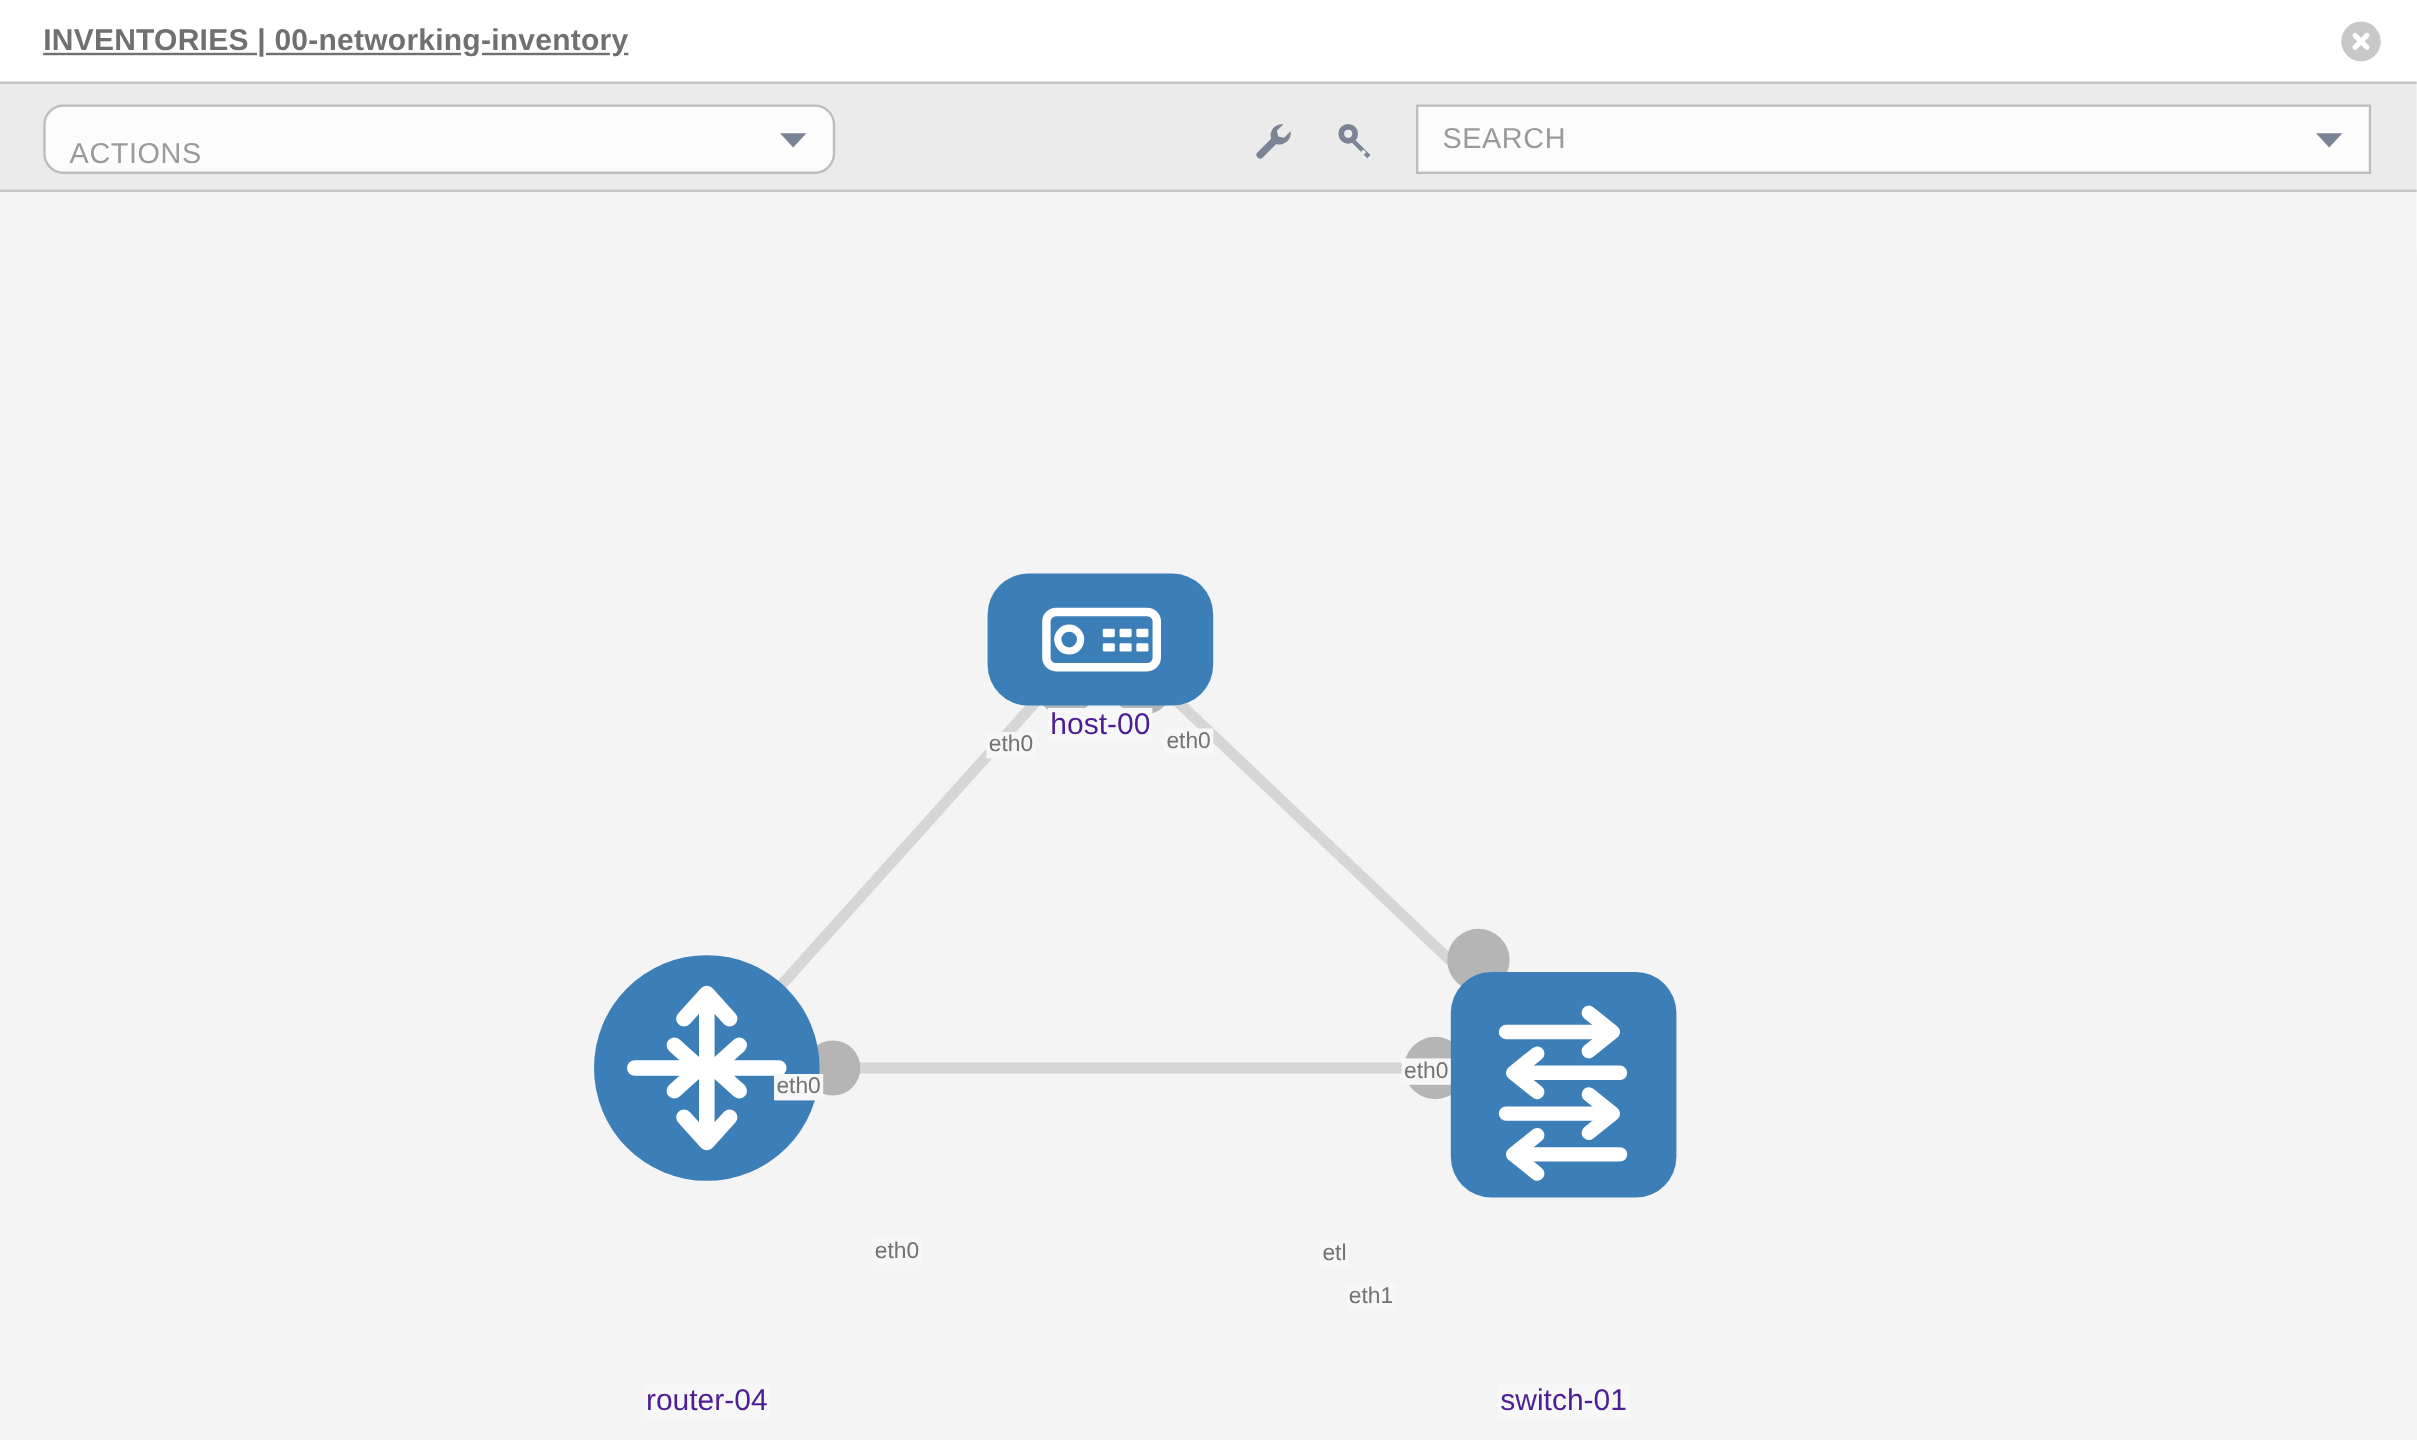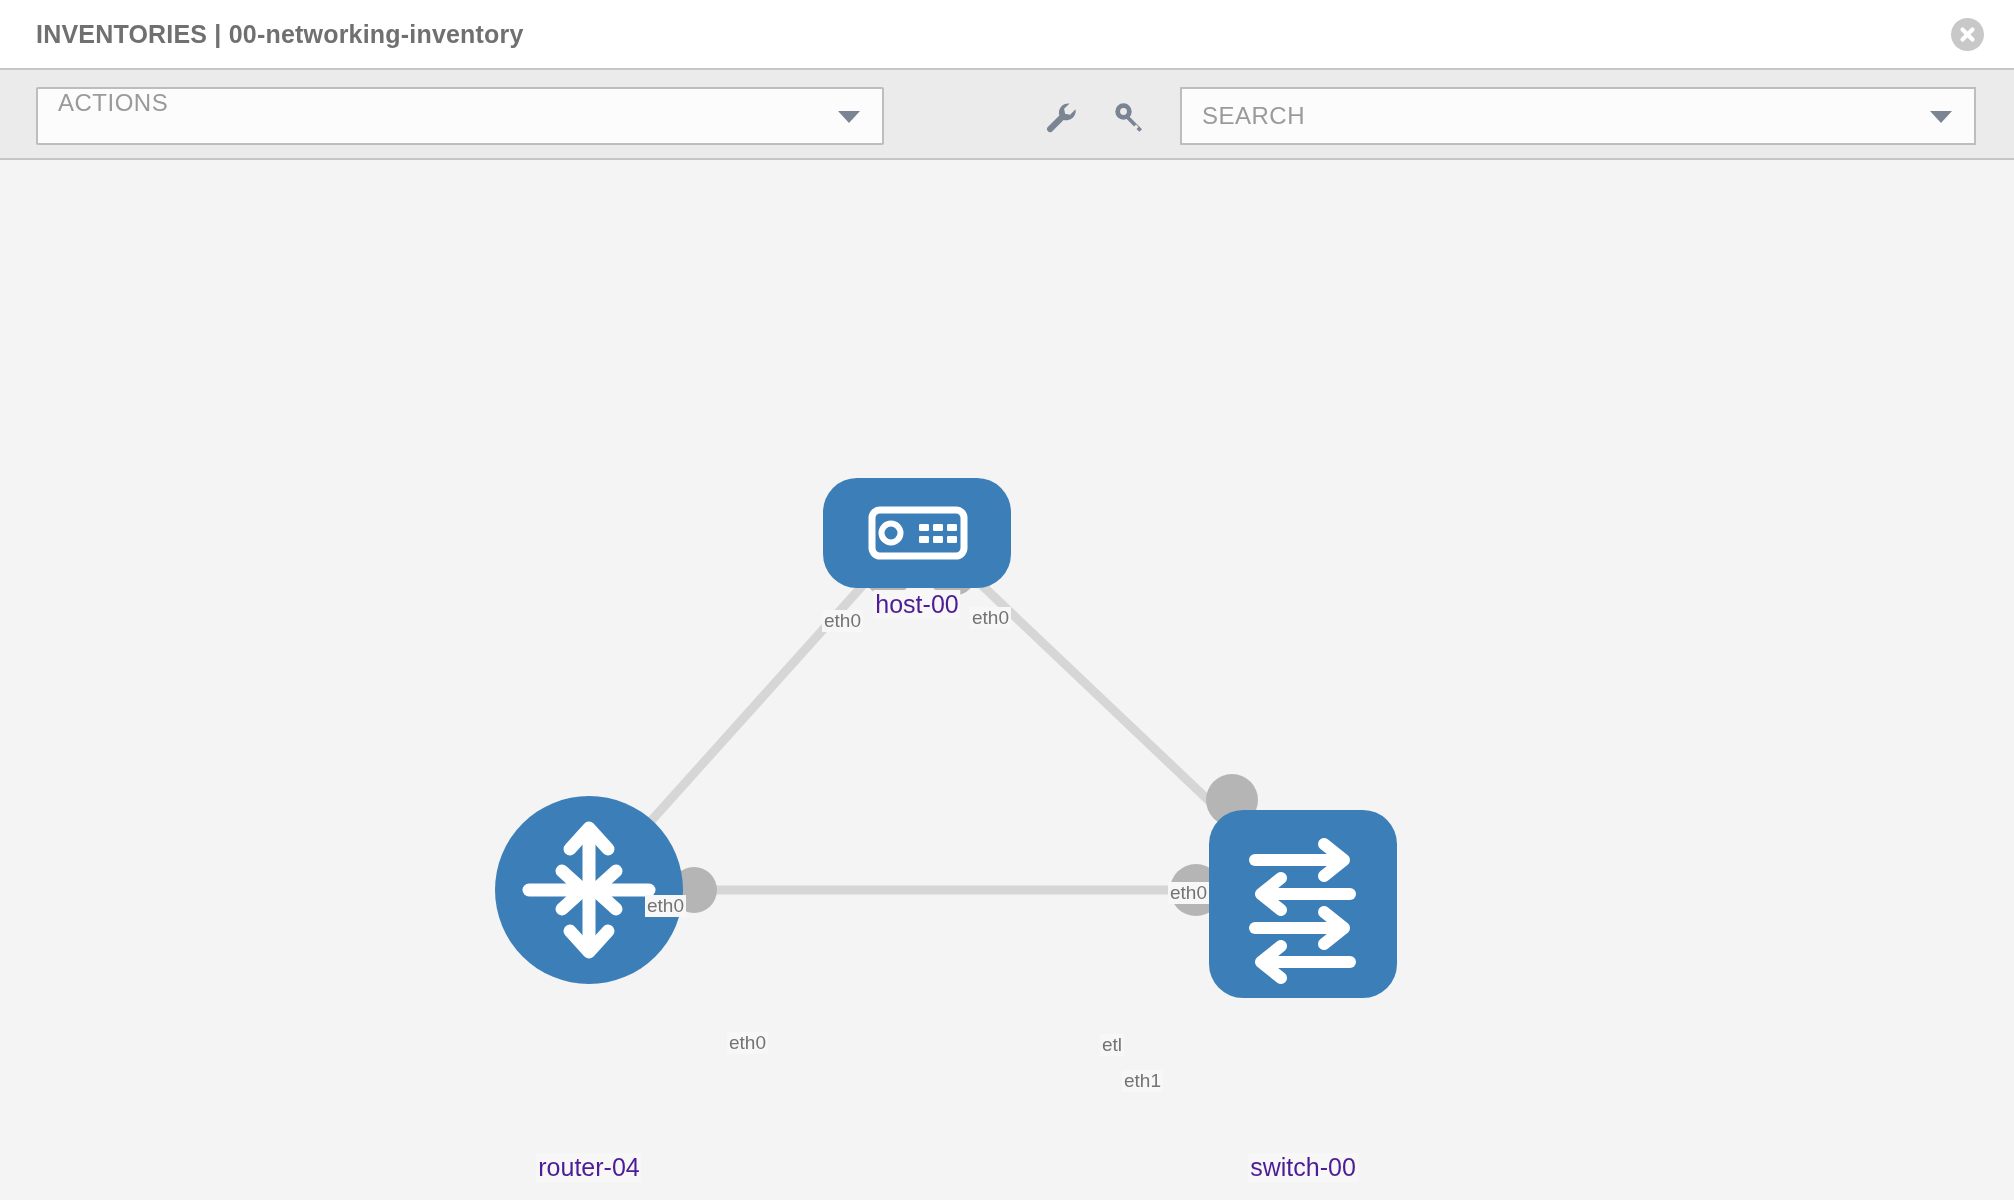--- a/index.html
+++ b/index.html
@@ -29,20 +29,21 @@
     display: flex;
     align-items: center;
   }
   .header-title {
     margin-left: 36px;
     font-size: 25px;
     font-weight: bold;
     color: #707070;
     letter-spacing: 0.2px;
     white-space: nowrap;
+    text-decoration: underline;
   }
   .close-btn {
     position: absolute;
     right: 30px;
     top: 18px;
     width: 33px;
     height: 33px;
     border-radius: 50%;
     background: #c8c8c8;
     display: flex;
@@ -61,27 +62,27 @@
     background: #ebebeb;
     border-top: 2px solid #c6c6c6;
     border-bottom: 2px solid #c6c6c6;
     display: flex;
     align-items: center;
   }
   .actions-select {
     position: absolute;
     left: 36px;
     top: 17px;
-    width: 848px;
+    width: 660px;
     height: 58px;
     background: #fcfcfc;
     border: 2px solid #bdbdbd;
-    border-radius: 2px;
-    display: flex;
-    align-items: flex-start;
+    border-radius: 17px;
+    display: flex;
+    align-items: flex-end;
     cursor: pointer;
   }
   .actions-select .sel-label {
     margin-left: 20px;
     font-size: 24px;
     color: #9a9a9a;
     letter-spacing: 0.5px;
   }
   .caret {
     position: absolute;
@@ -335,21 +336,21 @@
           <polyline points="1324,752 1344,768 1324,784" stroke-linejoin="round"></polyline>
 
           <line x1="1350" y1="802" x2="1265" y2="802"></line>
           <polyline points="1281,786 1261,802 1281,818" stroke-linejoin="round"></polyline>
         </g>
       </g>
     </svg>
 
     <div class="node-label" style="left:917px; top:430px;">host-00</div>
     <div class="node-label" style="left:589px; top:993px;">router-04</div>
-    <div class="node-label" style="left:1303px; top:993px;">switch-00</div>
+    <div class="node-label" style="left:1303px; top:993px;">switch-01</div>
 
     <div class="iface-label" style="left:822px; top:450px;">eth0</div>
     <div class="iface-label" style="left:970px; top:447px;">eth0</div>
     <div class="iface-label" style="left:645px; top:735px;">eth0</div>
     <div class="iface-label" style="left:1168px; top:722px;">eth0</div>
     <div class="iface-label" style="left:727px; top:872px;">eth0</div>
     <div class="iface-label" style="left:1100px; top:874px;">etl</div>
     <div class="iface-label" style="left:1122px; top:872px;margin-top:38px;">eth1</div>
   </div>
 

